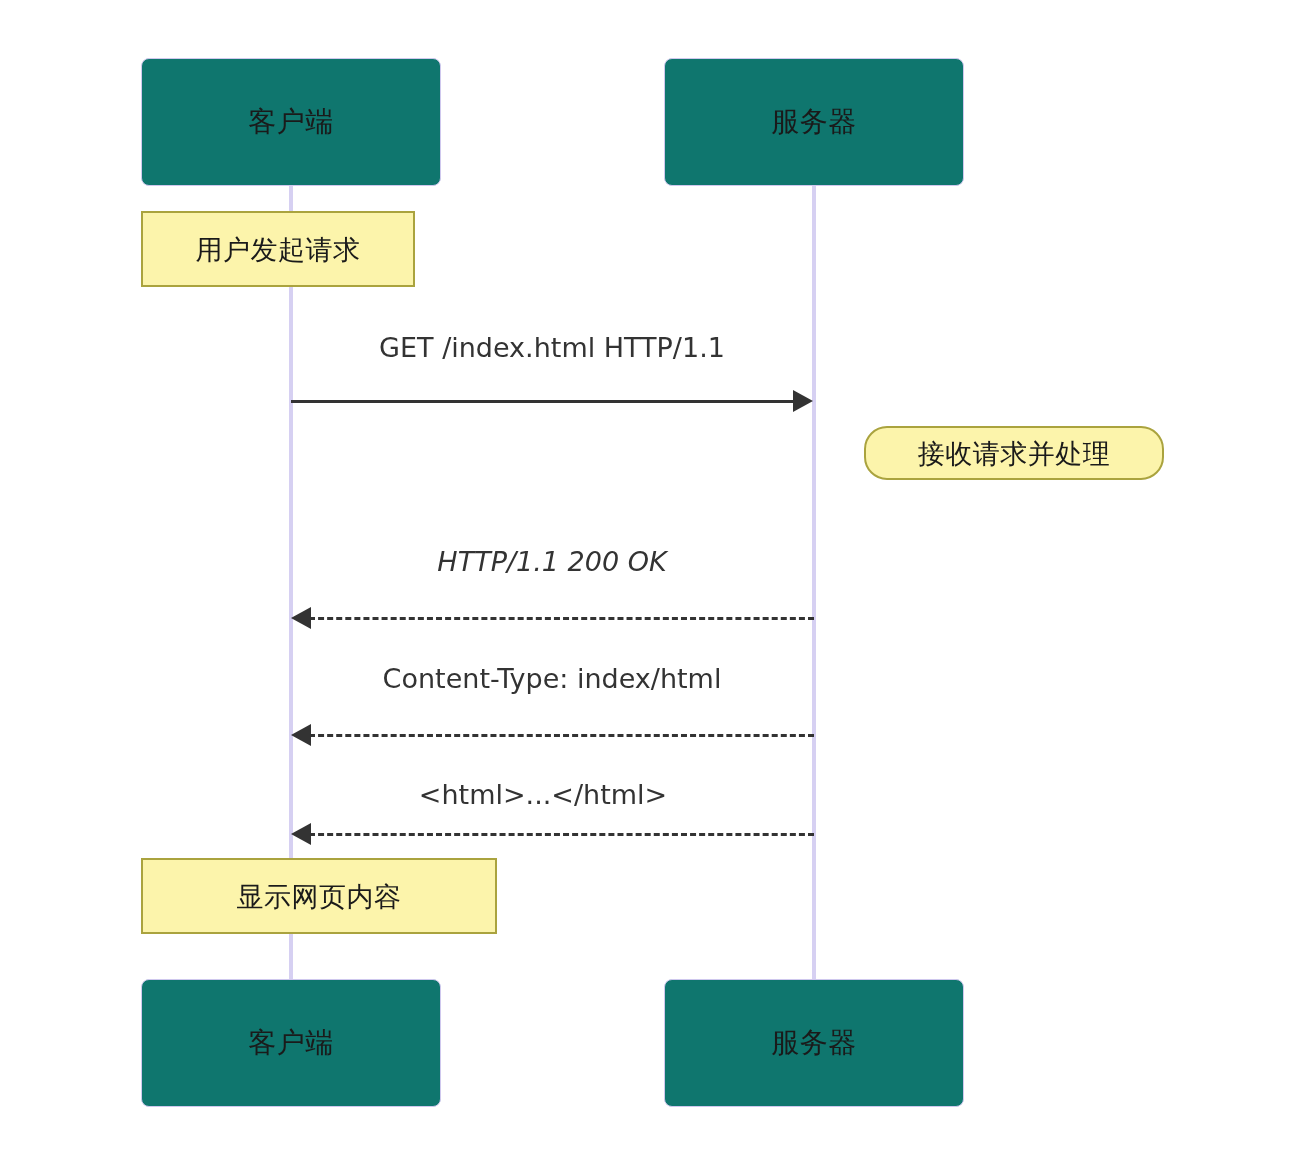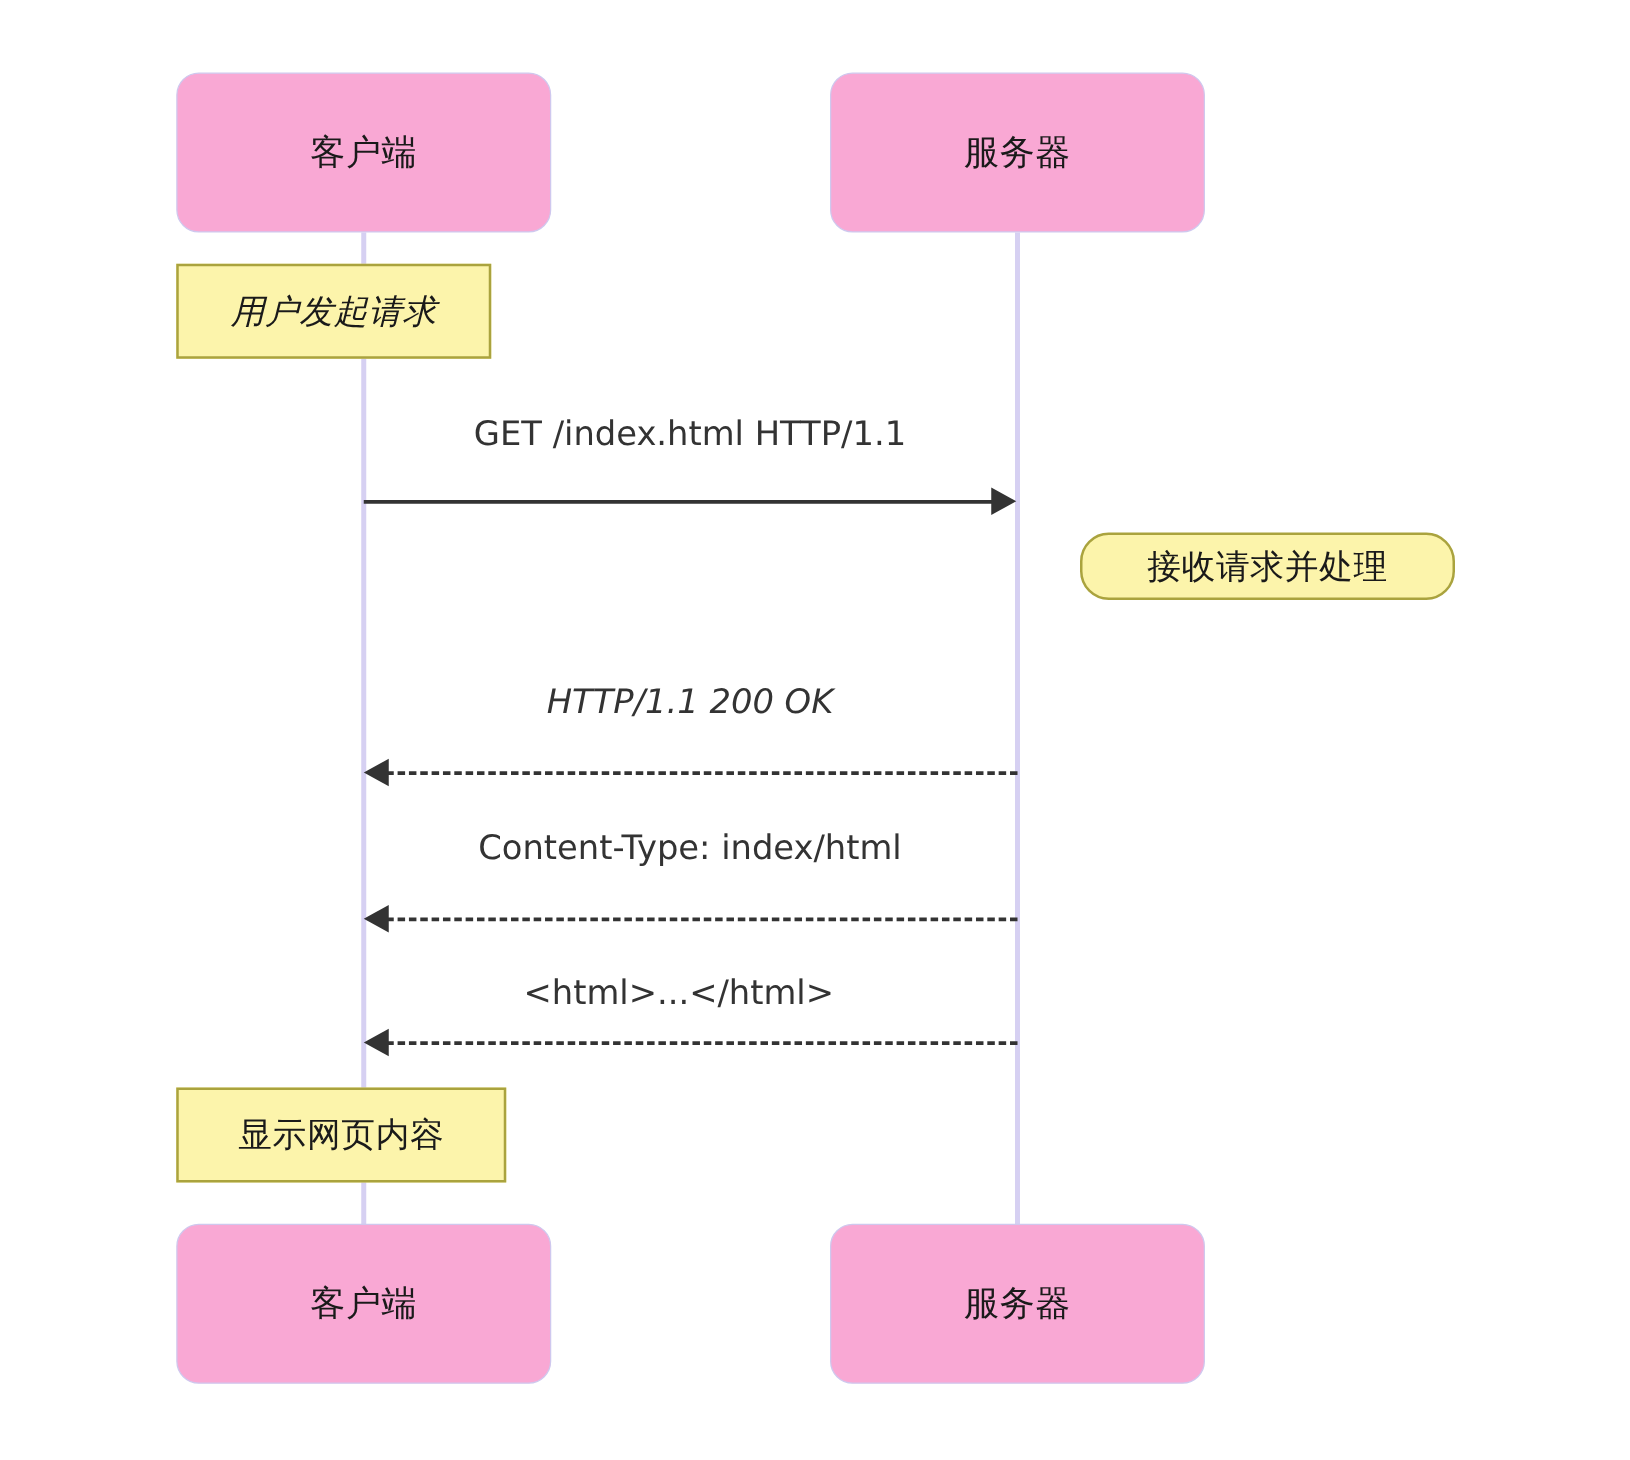--- a/index.html
+++ b/index.html
@@ -27,23 +27,23 @@
   .lifeline {
     position: absolute;
     width: 4px;
     background: #d6d0f2;
   }
 
   
   .participant {
     position: absolute;
     box-sizing: border-box;
-    background: #f9a8d4;
+    background: #0f766e;
     border: 1.5px solid #cfc8ee;
-    border-radius: 18px;
+    border-radius: 8px;
     display: flex;
     align-items: center;
     justify-content: center;
   }
   .participant-label {
     font-size: 28px;
     color: #1a1a1a;
     line-height: 1;
     letter-spacing: 0.5px;
   }
@@ -106,21 +106,21 @@
   <div class="lifeline" style="left:289px; top:186px; height:795px;"></div>
   <div class="lifeline" style="left:812px; top:186px; height:795px;"></div>
 
   <div class="participant" style="left:141px; top:58px; width:300px; height:128px;">
     <span class="participant-label">客户端</span>
   </div>
   <div class="participant" style="left:664px; top:58px; width:300px; height:128px;">
     <span class="participant-label">服务器</span>
   </div>
 
-  <div class="note" style="left:141px; top:211px; width:252px; height:76px;font-style:italic;">
+  <div class="note" style="left:141px; top:211px; width:274px; height:76px;">
     <span class="note-label">用户发起请求</span>
   </div>
 
   <div class="msg-label" style="left:291px; top:334px; width:522px;">GET /index.html HTTP/1.1</div>
   <div class="msg-line" style="left:291px; top:400px; width:505px;"></div>
   <div class="arrowhead right" style="left:793px; top:390px;"></div>
 
   <div class="note" style="left:864px; top:426px; width:300px; height:54px;border-radius:23px;">
     <span class="note-label">接收请求并处理</span>
   </div>
@@ -130,21 +130,21 @@
   <div class="arrowhead left" style="left:291px; top:607px;"></div>
 
   <div class="msg-label" style="left:291px; top:665px; width:522px;">Content-Type: index/html</div>
   <div class="msg-line dashed" style="left:309px; top:734px; width:505px;"></div>
   <div class="arrowhead left" style="left:291px; top:724px;"></div>
 
   <div class="msg-label" style="left:282px; top:781px; width:522px;">&lt;html&gt;...&lt;/html&gt;</div>
   <div class="msg-line dashed" style="left:309px; top:833px; width:505px;"></div>
   <div class="arrowhead left" style="left:291px; top:823px;"></div>
 
-  <div class="note" style="left:141px; top:858px; width:264px; height:76px;margin-top:12px;">
+  <div class="note" style="left:141px; top:858px; width:356px; height:76px;">
     <span class="note-label">显示网页内容</span>
   </div>
 
   <div class="participant" style="left:141px; top:979px; width:300px; height:128px;">
     <span class="participant-label">客户端</span>
   </div>
   <div class="participant" style="left:664px; top:979px; width:300px; height:128px;">
     <span class="participant-label">服务器</span>
   </div>
 

